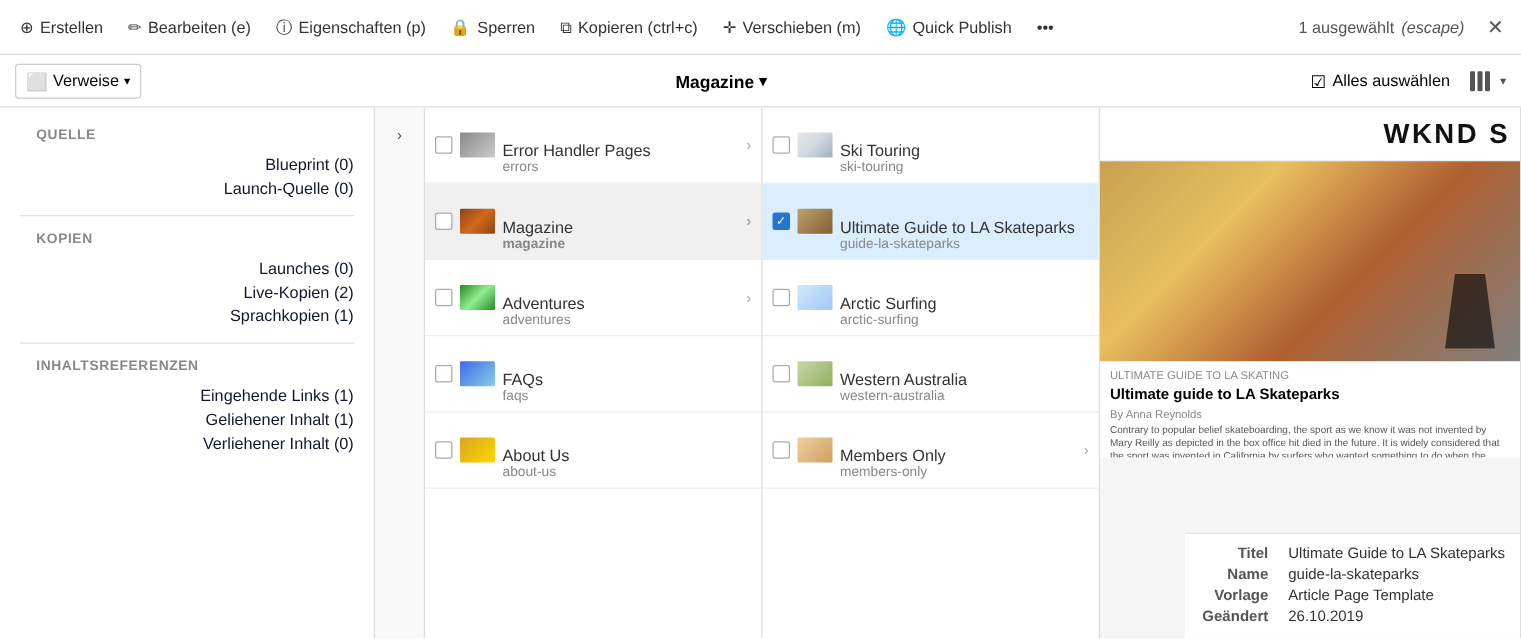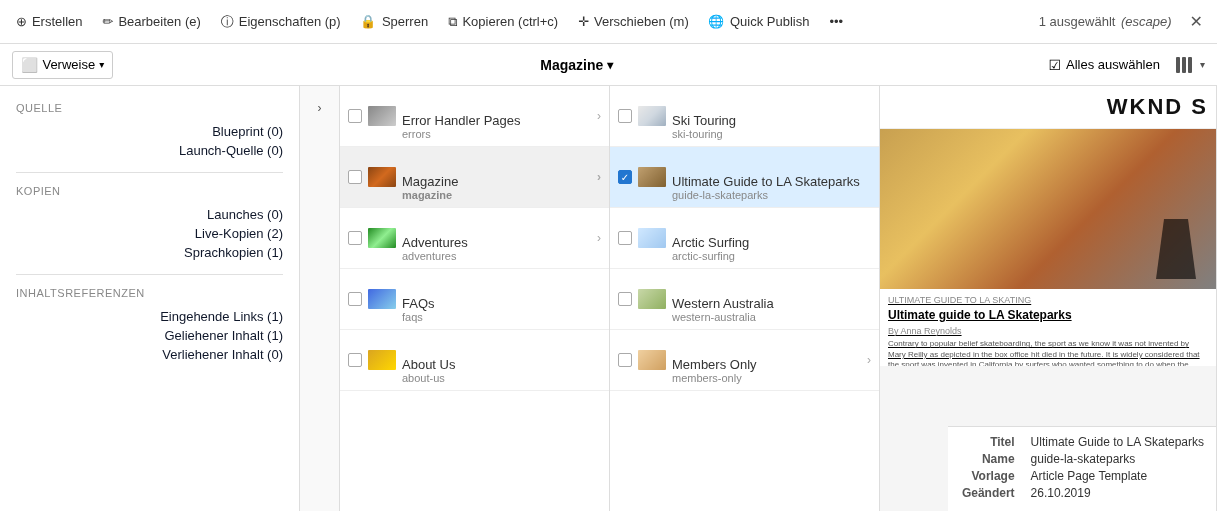--- a/index.html
+++ b/index.html
@@ -97,25 +97,26 @@
     
     .sidebar {
       width: 300px;
       border-right: 1px solid #ddd;
       overflow-y: auto;
       padding: 16px 16px;
       flex-shrink: 0;
     }
     .sidebar-section-title {
       font-size: 11px;
-      font-weight: normal;
+      font-weight: bold;
       color: #888;
       letter-spacing: 0.5px;
       margin-bottom: 8px;
       margin-top: 12px;
+      margin-left: 13px;
     }
     .sidebar-section-title:first-child { margin-top: 0; }
     .sidebar-link {
       display: block;
       color: #0f172a;
       text-decoration: none;
       padding: 2px 0;
       font-size: 13px;
       cursor: pointer;
       text-align: right;
@@ -269,21 +270,20 @@
       bottom: 10px;
       right: 20px;
       width: 40px;
       height: 60px;
       background: rgba(0,0,0,0.6);
       clip-path: polygon(20% 0%, 80% 0%, 100% 100%, 0% 100%);
     }
     .preview-text-area {
       background: #fff;
       padding: 6px 8px;
-      text-decoration: underline;
     }
     .preview-breadcrumb { font-size: 9px; color: #888; margin-bottom: 3px; }
     .preview-title { font-size: 12px; font-weight: bold; margin-bottom: 4px; line-height: 1.2; }
     .preview-body { font-size: 8px; color: #555; line-height: 1.3; }
 
     
     .info-panel {
       background: #fff;
       border-top: 1px solid #ddd;
       padding: 8px 12px;

